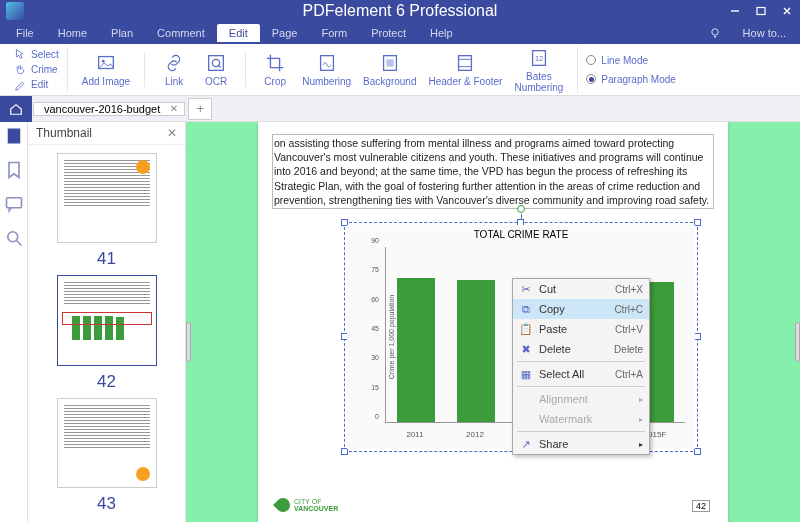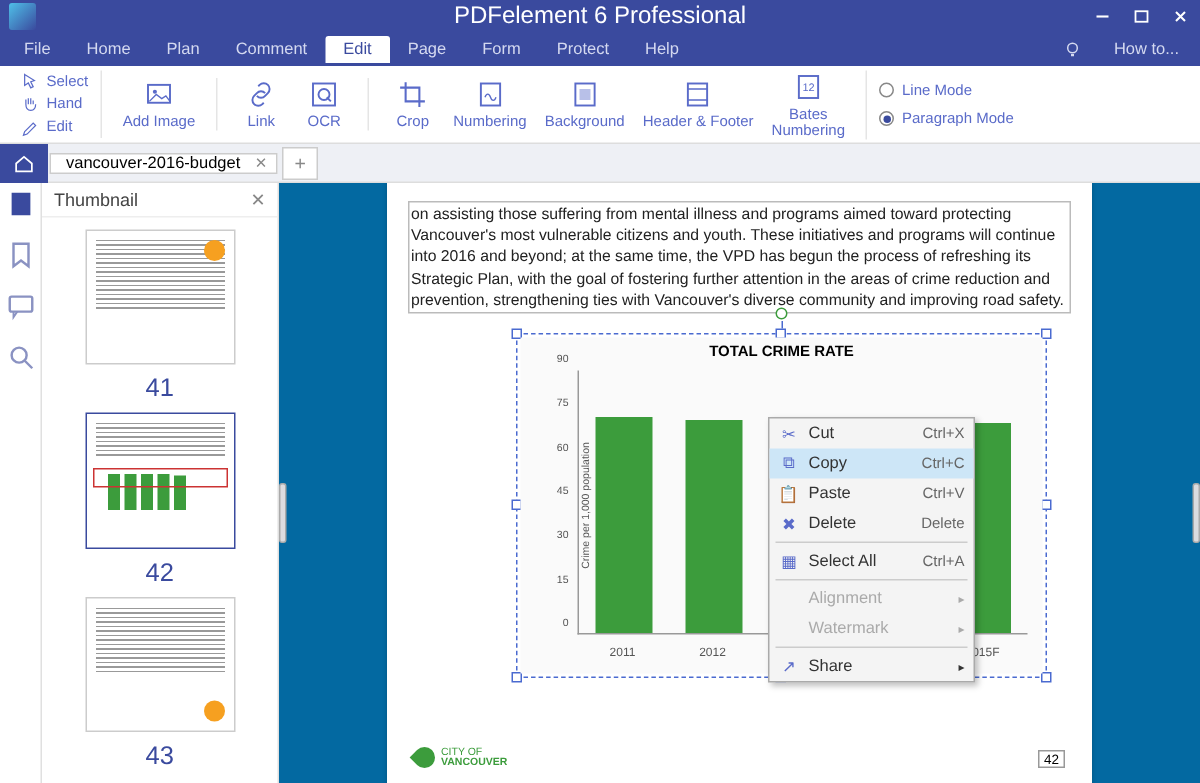--- a/index.html
+++ b/index.html
@@ -37,34 +37,34 @@
 .thumb-list{flex:1;overflow:hidden;padding:8px 0;display:flex;flex-direction:column;align-items:center;gap:6px}
 .thumb{width:100px;height:128px;border:1px solid #ccc;background:#fff;font-size:5px;color:#777;padding:6px;position:relative;overflow:hidden}
 .thumb.sel{border:1.5px solid #3a4a9e}
 .thumb-num{font-size:17px;color:#3a4a9e;text-align:center}
 .thumb-lines{height:60%;background:repeating-linear-gradient(#999,#999 1px,transparent 1px,transparent 3px)}
 .thumb-lines.half{height:28%}
 .thumb-bars{display:flex;gap:3px;margin:6px 0;height:30px;align-items:flex-end;padding:0 8px}
 .thumb-bars span{width:8px;background:#3c9c3c}
 .thumb-red{position:absolute;left:4px;right:4px;top:36px;bottom:40px;border:1.5px solid #c33}
 .thumb-ico{position:absolute;top:6px;right:6px;width:14px;height:14px;border-radius:50%}
-.canvas{flex:1;background:#0369a1;position:relative;display:flex;justify-content:center;overflow:hidden}
+.canvas{flex:1;background:#86efac;position:relative;display:flex;justify-content:center;overflow:hidden}
 .scroll-handle{position:absolute;top:50%;width:5px;height:40px;background:#dcdce0;border:1px solid #aaa;border-radius:2px}
 .scroll-handle.left{left:0}.scroll-handle.right{right:0}
 .page{width:470px;height:408px;background:#fff;margin-top:0;position:relative;padding:12px 14px 10px;box-shadow:0 0 3px rgba(0,0,0,.2)}
 .body-text{font-size:10.5px;color:#222;line-height:1.35;border:1px solid #bbb;padding:1px}
 .sel-box{position:absolute;left:86px;top:100px;width:354px;height:230px;border:1px dashed #4a6ad0}
 .handle{position:absolute;width:7px;height:7px;background:#fff;border:1px solid #4a6ad0}
 .h-tl{left:-4px;top:-4px}.h-tr{right:-4px;top:-4px}.h-bl{left:-4px;bottom:-4px}.h-br{right:-4px;bottom:-4px}
 .h-tm{left:50%;top:-4px;margin-left:-4px}.h-bm{left:50%;bottom:-4px;margin-left:-4px}
 .h-ml{left:-4px;top:50%;margin-top:-4px}.h-mr{right:-4px;top:50%;margin-top:-4px}
 .rot{position:absolute;left:50%;top:-18px;width:8px;height:8px;border:1px solid #3c9c3c;border-radius:50%;background:#fff;margin-left:-4px}
 .rot::after{content:"";position:absolute;left:3px;top:8px;width:1px;height:8px;background:#4a6ad0}
 .chart{position:absolute;inset:2px;background:#fafafa}
-.chart-title{text-align:center;font-size:10px;font-weight:bold;padding:4px 0}
+.chart-title{text-align:center;font-size:10px;font-weight:normal;padding:4px 0}
 .chart-body{position:absolute;left:38px;right:10px;top:22px;bottom:26px}
 .yaxis{position:absolute;left:14px;top:22px;bottom:26px;width:20px}
 .ytick{position:absolute;right:2px;font-size:7px;color:#555;transform:translateY(-50%)}
 .ylabel{position:absolute;left:2px;top:50%;transform:translateY(-50%) rotate(-90deg);font-size:7px;color:#555;white-space:nowrap}
 .bars{position:absolute;inset:0;display:flex;align-items:flex-end;justify-content:space-around;border-left:1px solid #999;border-bottom:1px solid #999}
 .bar{width:38px;background:#3c9c3c}
 .xaxis{position:absolute;left:38px;right:10px;bottom:10px;display:flex;justify-content:space-around}
 .xtick{font-size:8px;color:#555;width:38px;text-align:center}
 .ctx-menu{position:absolute;left:254px;top:156px;width:138px;background:#f4f4f4;border:1px solid #aaa;box-shadow:2px 2px 4px rgba(0,0,0,.25);font-size:11px;z-index:20}
 .ctx-row{display:flex;align-items:center;padding:3px 6px;gap:6px;cursor:pointer;color:#333}
@@ -128,21 +128,21 @@
     <div class="small-tool">
         <svg viewBox="0 0 16 16">
           <path d="M3 2l8 5-3 1 2 4-2 1-2-4-3 2z" fill="none" stroke="#5a6bc9"></path>
         </svg>
         <span>Select</span>
       </div>
     <div class="small-tool">
         <svg viewBox="0 0 16 16">
           <path d="M4 8V4m2 4V3m2 5V3m2 5V5M4 8c0 3 1 5 4 5s4-2 4-5" fill="none" stroke="#5a6bc9"></path>
         </svg>
-        <span>Hand</span>
+        <span>Crime</span>
       </div>
     <div class="small-tool">
         <svg viewBox="0 0 16 16">
           <path d="M3 12l7-7 2 2-7 7-3 1z" fill="none" stroke="#5a6bc9"></path>
         </svg>
         <span>Edit</span>
       </div>
   </div>
   <div class="rgroup">
     <div class="big-tool">

